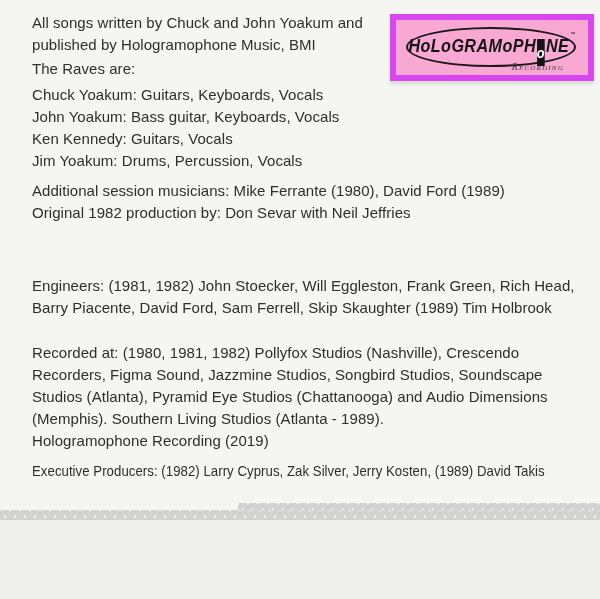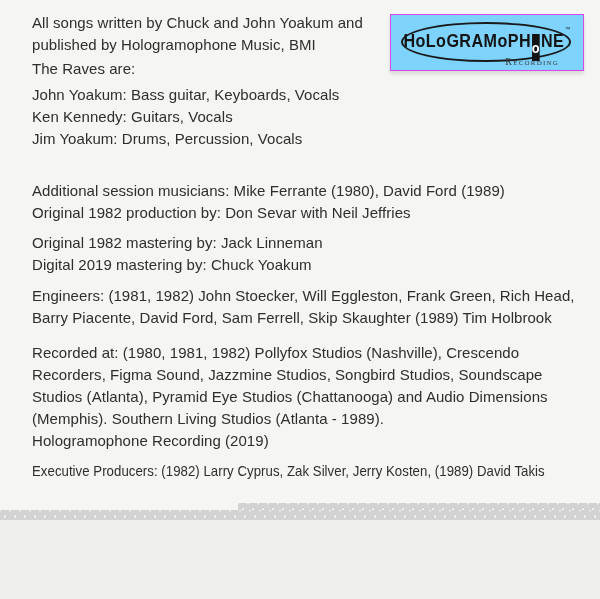--- a/index.html
+++ b/index.html
@@ -17,30 +17,31 @@
     position:absolute;left:32px;
     font-size:15px;line-height:22px;
     color:#2e2e2e;letter-spacing:0.05px;
     white-space:nowrap;z-index:1;
   }
   .p-intro{top:12px;}
   .p-raves-head{top:58px;text-align:right;}
   .p-members{top:84px;}
   .p-session{top:180px;}
   .p-mastering{top:232px;}
-  .p-engineers{top:285px;}
+  .p-engineers{top:275px;}
   .p-recorded{top:342px;}
   .p-executive{top:460px;transform:scaleX(0.88);transform-origin:left top;}
   .p-cover{top:488px;}
   
   .logo-box{
     position:absolute;left:390px;top:14px;width:192px;height:55px;
-    background:#7dd3fc;border:1px solid #d946ef;
+    background:#f9a8d4;border:6px solid #d946ef;
     box-shadow:0 3px 4px rgba(0,0,0,0.12);
     z-index:3;
+    font-style:italic;
   }
   .logo-ellipse{
     position:absolute;left:10px;top:7px;width:166px;height:36px;
     border:2px solid #1a1a1a;border-radius:50%;
   }
   .logo-wordmark{
     position:absolute;left:0;top:9px;width:192px;height:34px;
     display:flex;align-items:center;justify-content:center;
     transform:scaleX(0.85);transform-origin:center;
     font-weight:700;font-size:19px;letter-spacing:0.5px;color:#141414;
@@ -82,34 +83,31 @@
   <div class="para p-intro">
     <div>All songs written by Chuck and John Yoakum and</div>
     <div>published by Hologramophone Music, BMI</div>
   </div>
 
   <div class="para p-raves-head">
     <div>The Raves are:</div>
   </div>
 
   <div class="para p-members">
+    <div>Chuck Yoakum: Guitars, Keyboards, Vocals</div>
     <div>John Yoakum: Bass guitar, Keyboards, Vocals</div>
     <div>Ken Kennedy: Guitars, Vocals</div>
     <div>Jim Yoakum: Drums, Percussion, Vocals</div>
   </div>
 
   <div class="para p-session">
     <div>Additional session musicians: Mike Ferrante (1980), David Ford (1989)</div>
     <div>Original 1982 production by: Don Sevar with Neil Jeffries</div>
   </div>
 
-  <div class="para p-mastering">
-    <div>Original 1982 mastering by: Jack Linneman</div>
-    <div>Digital 2019 mastering by: Chuck Yoakum</div>
-  </div>
 
   <div class="para p-engineers">
     <div>Engineers: (1981, 1982) John Stoecker, Will Eggleston, Frank Green, Rich Head,</div>
     <div>Barry Piacente, David Ford, Sam Ferrell, Skip Skaughter (1989) Tim Holbrook</div>
   </div>
 
   <div class="para p-recorded">
     <div>Recorded at: (1980, 1981, 1982) Pollyfox Studios (Nashville), Crescendo</div>
     <div>Recorders, Figma Sound, Jazzmine Studios, Songbird Studios, Soundscape</div>
     <div>Studios (Atlanta), Pyramid Eye Studios (Chattanooga) and Audio Dimensions</div>

